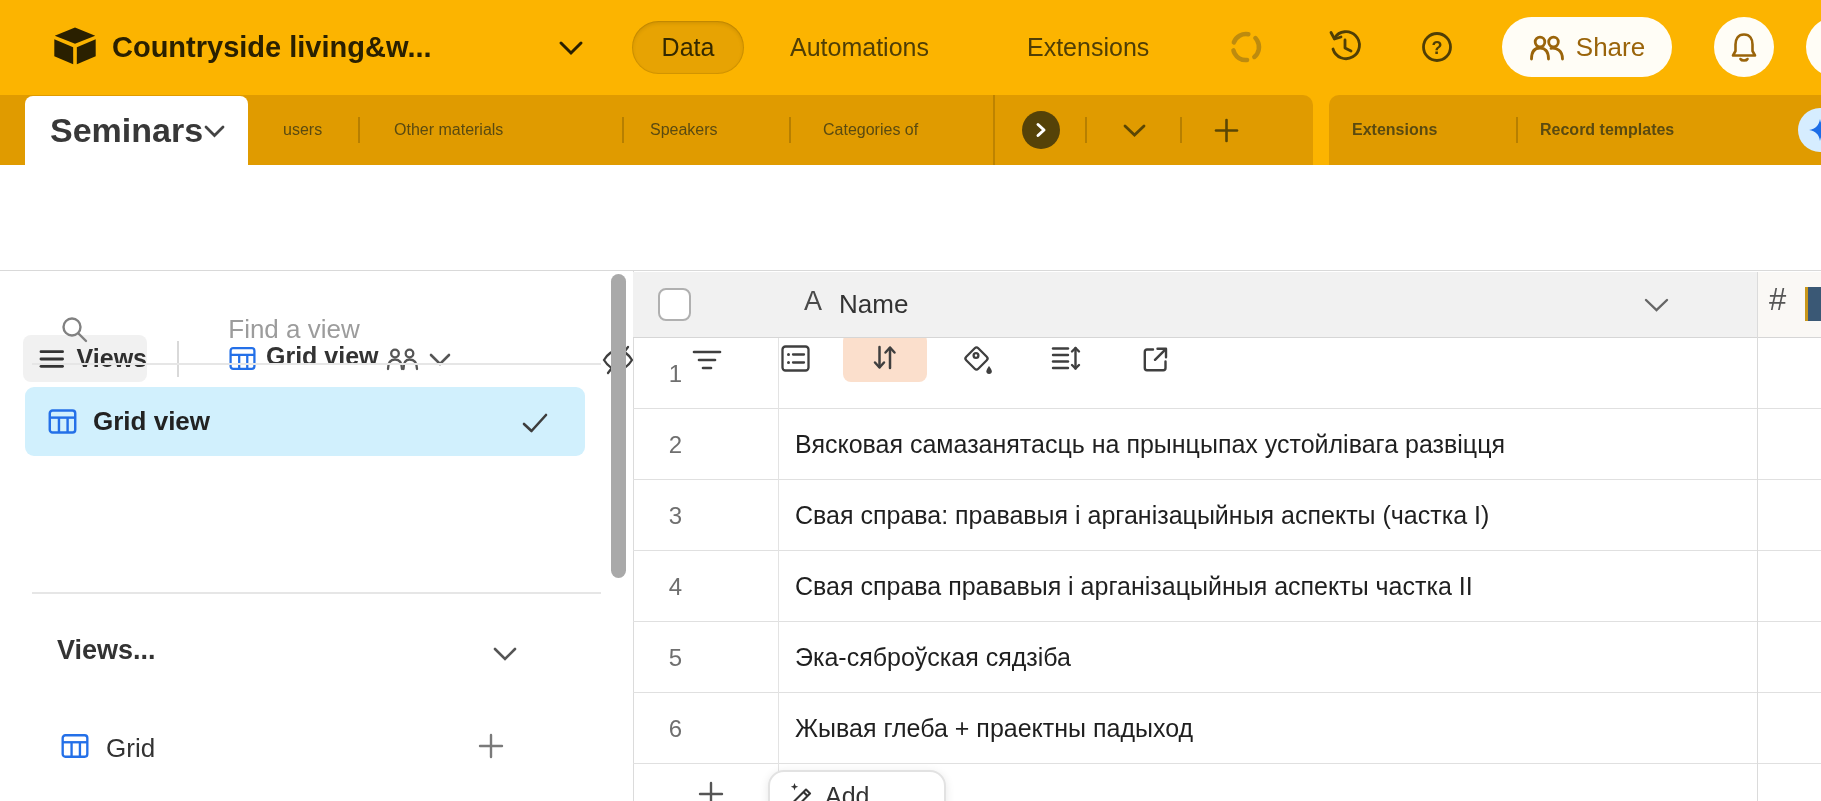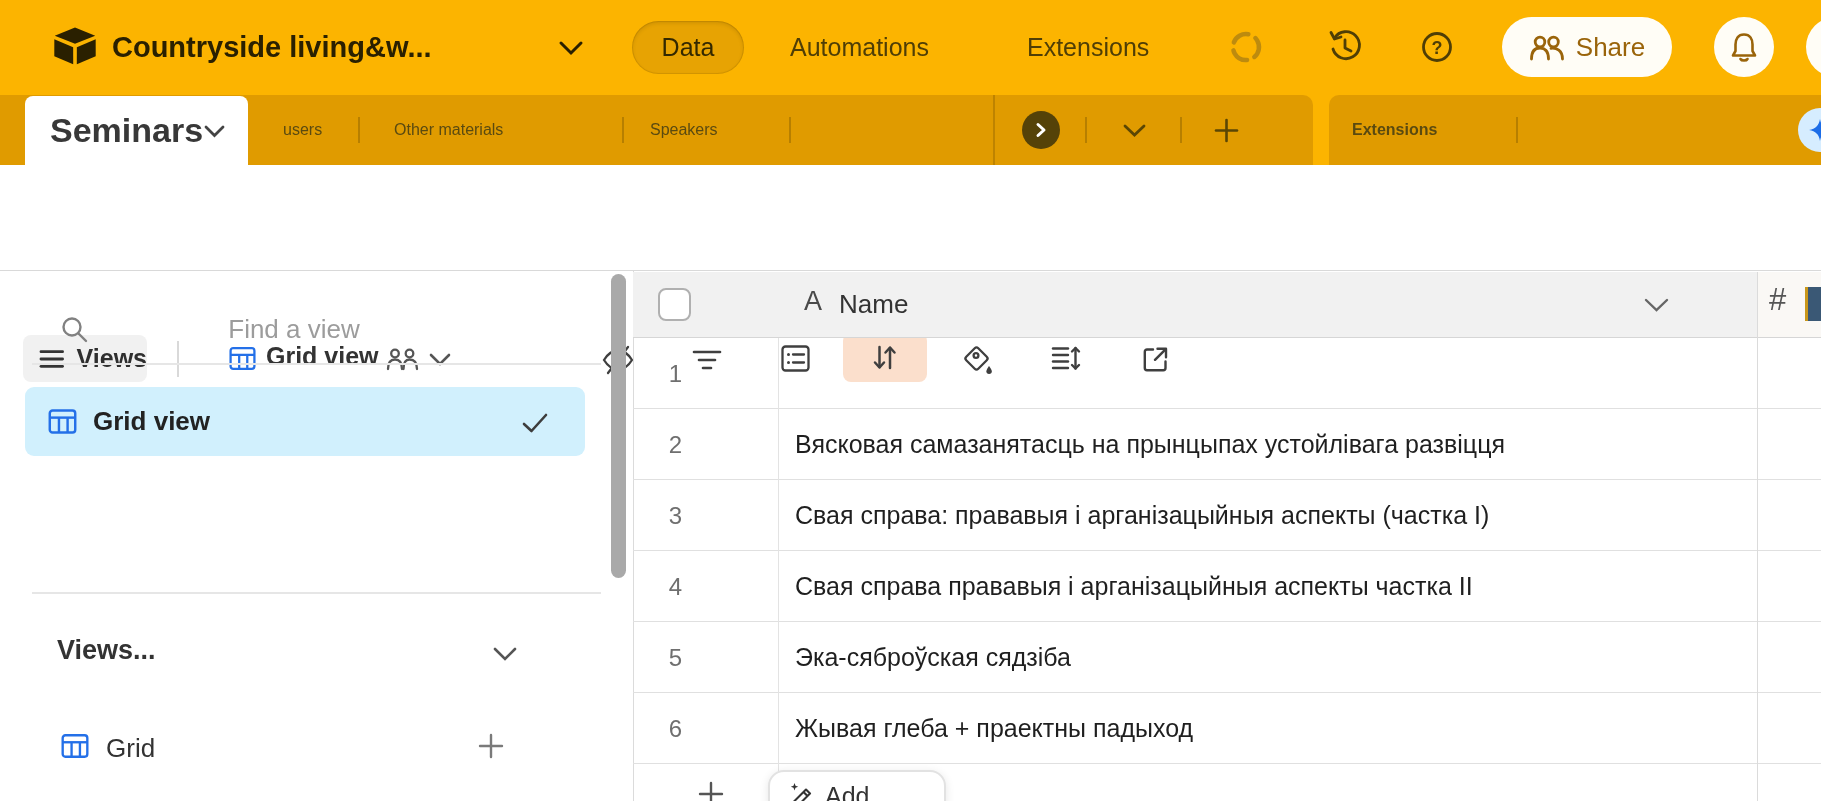--- a/index.html
+++ b/index.html
@@ -143,20 +143,21 @@
               <polyline points="3,3 11.5,11.5 20,3"></polyline>
             </svg>
         </span>
       </div>
       <span class="abs strip-label" style="left:283px;">users</span>
       <div class="abs strip-div" style="left:358px;"></div>
       <span class="abs strip-label" style="left:394px;">Other materials</span>
       <div class="abs strip-div" style="left:622px;"></div>
       <span class="abs strip-label" style="left:650px;">Speakers</span>
       <div class="abs strip-div" style="left:789px;"></div>
+      <span class="abs strip-label" style="left:823px;">Categories of</span>
       <div class="abs" style="left:993px;top:0;width:2px;height:70px;background:rgba(0,0,0,.15);"></div>
 
       <div class="abs scroll-circle">
         <svg width="12" height="16" viewBox="0 0 12 16" fill="none" stroke="#FFF" stroke-width="3" stroke-linecap="round" stroke-linejoin="round">
             <polyline points="3,2.5 9,8 3,13.5"></polyline>
           </svg>
       </div>
       <div class="abs strip-div" style="left:1085px;"></div>
       <div class="abs" style="left:1122px;top:28px;">
         <svg width="25" height="16" viewBox="0 0 25 16" fill="none" stroke="#5A4604" stroke-width="2.8" stroke-linecap="round">
@@ -168,20 +169,21 @@
         <svg width="25" height="25" viewBox="0 0 25 25" stroke="#5A4604" stroke-width="2.6" stroke-linecap="round">
             <line x1="12.5" y1="2" x2="12.5" y2="23"></line>
             <line x1="2" y1="12.5" x2="23" y2="12.5"></line>
           </svg>
       </div>
     </div>
 
     <div class="abs tabgroup" style="left:1329px;width:492px;border-radius:10px 0 0 0;font-weight:bold;">
       <span class="abs strip-label" style="left:23px;">Extensions</span>
       <div class="abs strip-div" style="left:187px;"></div>
+      <span class="abs strip-label" style="left:211px;">Record templates</span>
       <div class="abs ai-circle">
         <svg width="24" height="24" viewBox="0 0 22 22">
             <path fill="#1C6DE8" d="M11 1 C12 7 15 10 21 11 C15 12 12 15 11 21 C10 15 7 12 1 11 C7 10 10 7 11 1 Z"></path>
           </svg>
       </div>
     </div>
   </div>
 
   <div class="abs" id="toolbar">
     <div class="abs" id="views-btn">

